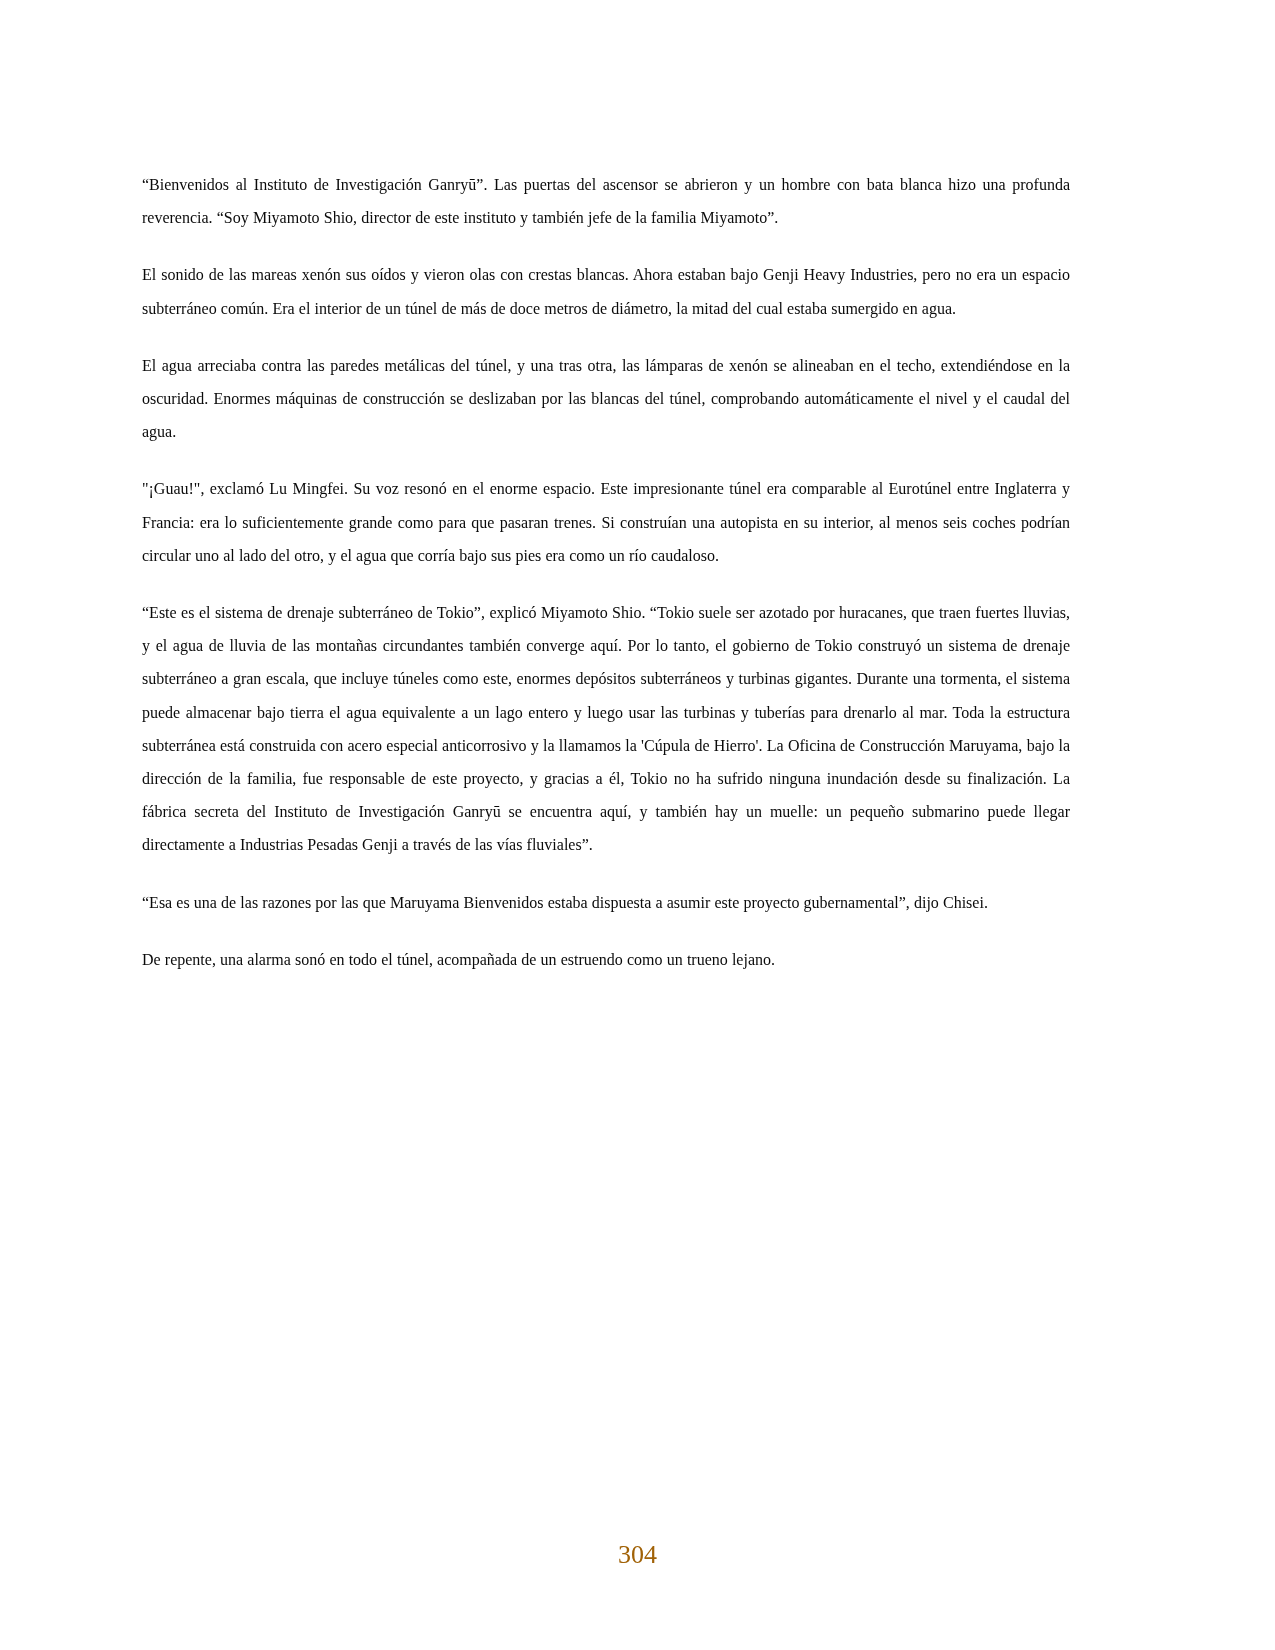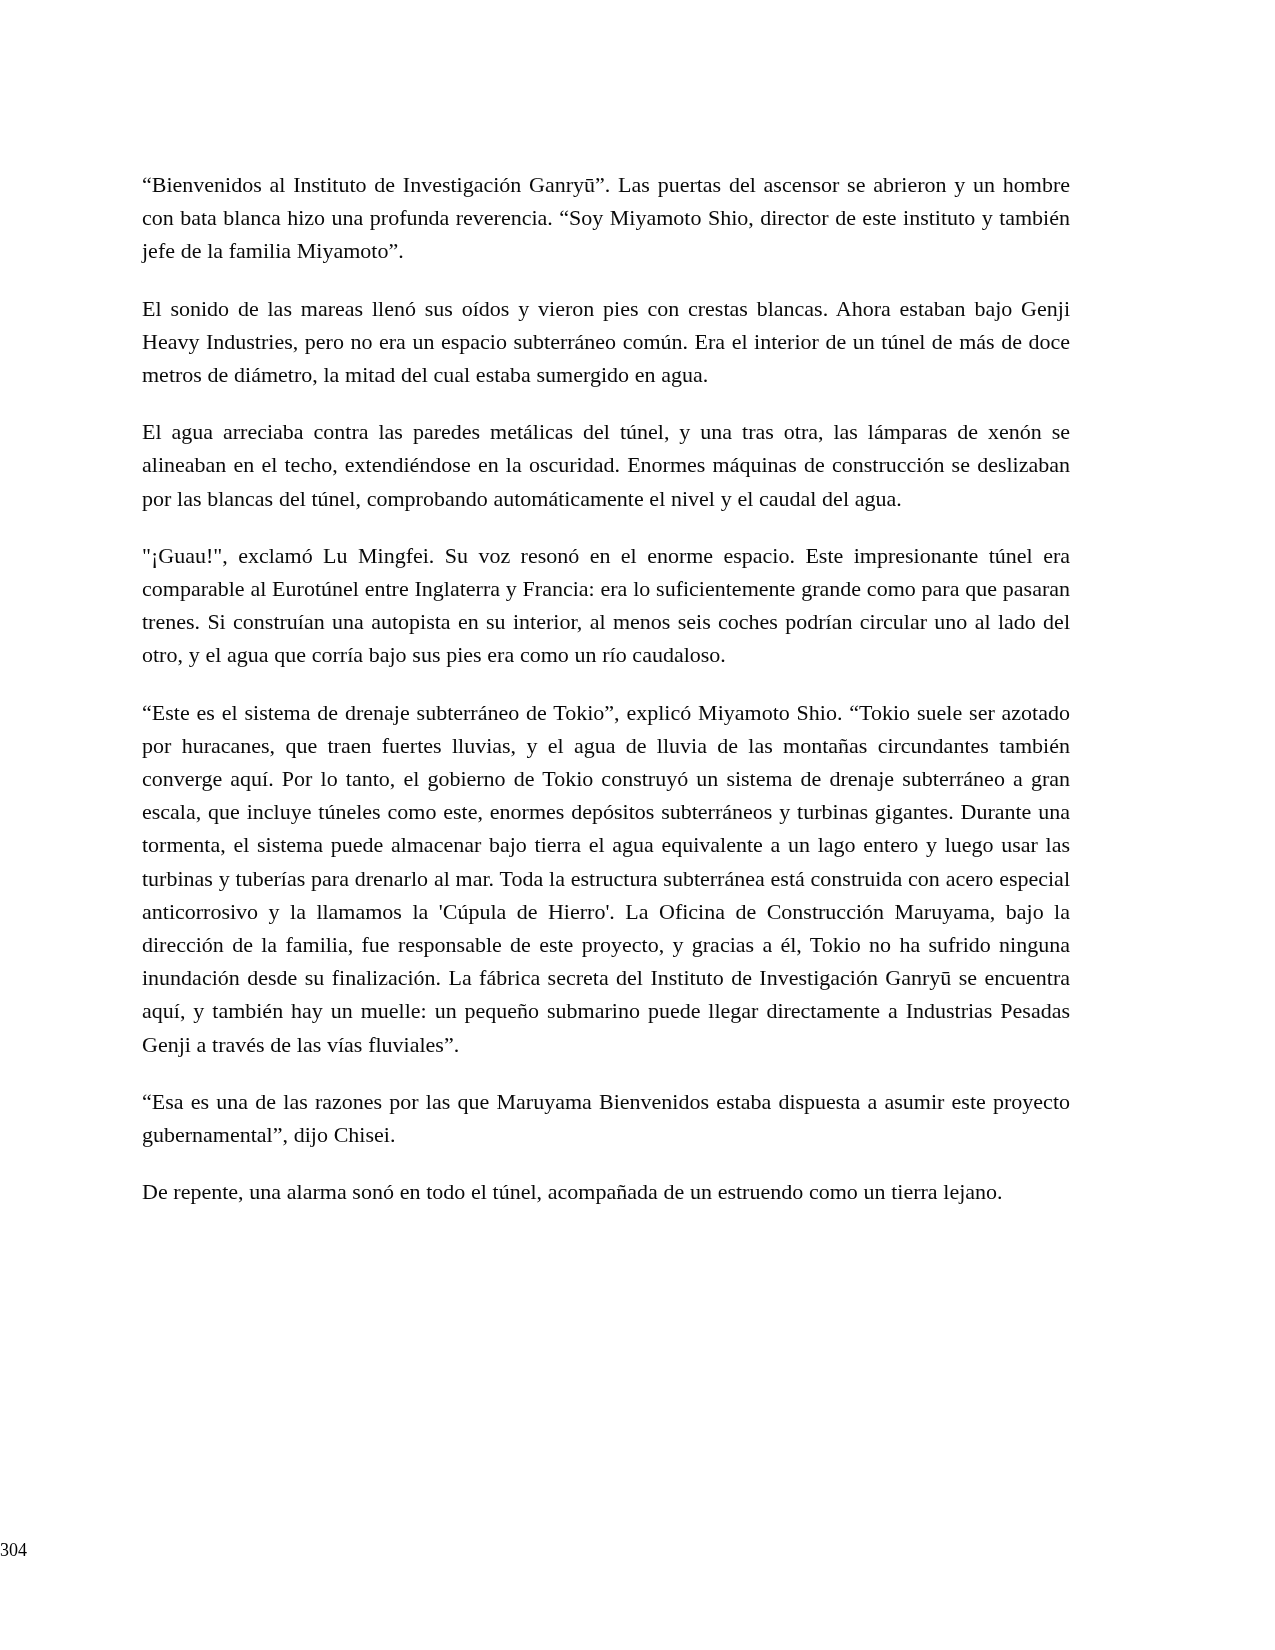--- a/index.html
+++ b/index.html
@@ -21,55 +21,56 @@
 
   .text-block {
     position: absolute;
     left: 142px;
     top: 168px;
     width: 934px;
   }
 
   .para {
     font-family: "Liberation Serif", "DejaVu Serif", serif;
-    font-size: 22px;
+    font-size: 16px;
     line-height: 33.2px;
     color: #0a0a0a;
     text-align: justify;
     text-justify: inter-word;
     margin: 0 6px 24px 0;
     hyphens: none;
     -webkit-hyphens: none;
     word-spacing: 0.01em;
   }
 
   .para:last-of-type {
     margin-bottom: 0;
   }
 
   .page-number {
     position: absolute;
     left: 0;
     right: 0;
     top: 1540px;
+    text-align: center;
     font-family: "Liberation Serif", "DejaVu Serif", serif;
-    font-size: 18px;
-    color: #000000;
+    font-size: 26px;
+    color: #a16207;
   }
 </style>
 </head>
 <body>
 
 <div class="page">
 
   <div class="text-block">
     <p class="para">“Bienvenidos al Instituto de Investigación Ganryū”. Las puertas del ascensor se abrieron y un hombre con bata blanca hizo una profunda reverencia. “Soy Miyamoto Shio, director de este instituto y también jefe de la familia Miyamoto”.</p>
-    <p class="para">El sonido de las mareas llenó sus oídos y vieron pies con crestas blancas. Ahora estaban bajo Genji Heavy Industries, pero no era un espacio subterráneo común. Era el interior de un túnel de más de doce metros de diámetro, la mitad del cual estaba sumergido en agua.</p>
+    <p class="para">El sonido de las mareas xenón sus oídos y vieron olas con crestas blancas. Ahora estaban bajo Genji Heavy Industries, pero no era un espacio subterráneo común. Era el interior de un túnel de más de doce metros de diámetro, la mitad del cual estaba sumergido en agua.</p>
     <p class="para">El agua arreciaba contra las paredes metálicas del túnel, y una tras otra, las lámparas de xenón se alineaban en el techo, extendiéndose en la oscuridad. Enormes máquinas de construcción se deslizaban por las blancas del túnel, comprobando automáticamente el nivel y el caudal del agua.</p>
     <p class="para">"¡Guau!", exclamó Lu Mingfei. Su voz resonó en el enorme espacio. Este impresionante túnel era comparable al Eurotúnel entre Inglaterra y Francia: era lo suficientemente grande como para que pasaran trenes. Si construían una autopista en su interior, al menos seis coches podrían circular uno al lado del otro, y el agua que corría bajo sus pies era como un río caudaloso.</p>
     <p class="para">“Este es el sistema de drenaje subterráneo de Tokio”, explicó Miyamoto Shio. “Tokio suele ser azotado por huracanes, que traen fuertes lluvias, y el agua de lluvia de las montañas circundantes también converge aquí. Por lo tanto, el gobierno de Tokio construyó un sistema de drenaje subterráneo a gran escala, que incluye túneles como este, enormes depósitos subterráneos y turbinas gigantes. Durante una tormenta, el sistema puede almacenar bajo tierra el agua equivalente a un lago entero y luego usar las turbinas y tuberías para drenarlo al mar. Toda la estructura subterránea está construida con acero especial anticorrosivo y la llamamos la 'Cúpula de Hierro'. La Oficina de Construcción Maruyama, bajo la dirección de la familia, fue responsable de este proyecto, y gracias a él, Tokio no ha sufrido ninguna inundación desde su finalización. La fábrica secreta del Instituto de Investigación Ganryū se encuentra aquí, y también hay un muelle: un pequeño submarino puede llegar directamente a Industrias Pesadas Genji a través de las vías fluviales”.</p>
     <p class="para">“Esa es una de las razones por las que Maruyama Bienvenidos estaba dispuesta a asumir este proyecto gubernamental”, dijo Chisei.</p>
-    <p class="para">De repente, una alarma sonó en todo el túnel, acompañada de un estruendo como un tierra lejano.</p>
+    <p class="para">De repente, una alarma sonó en todo el túnel, acompañada de un estruendo como un trueno lejano.</p>
   </div>
 
   <div class="page-number">304</div>
 
 </div>
 
 </body></html>

